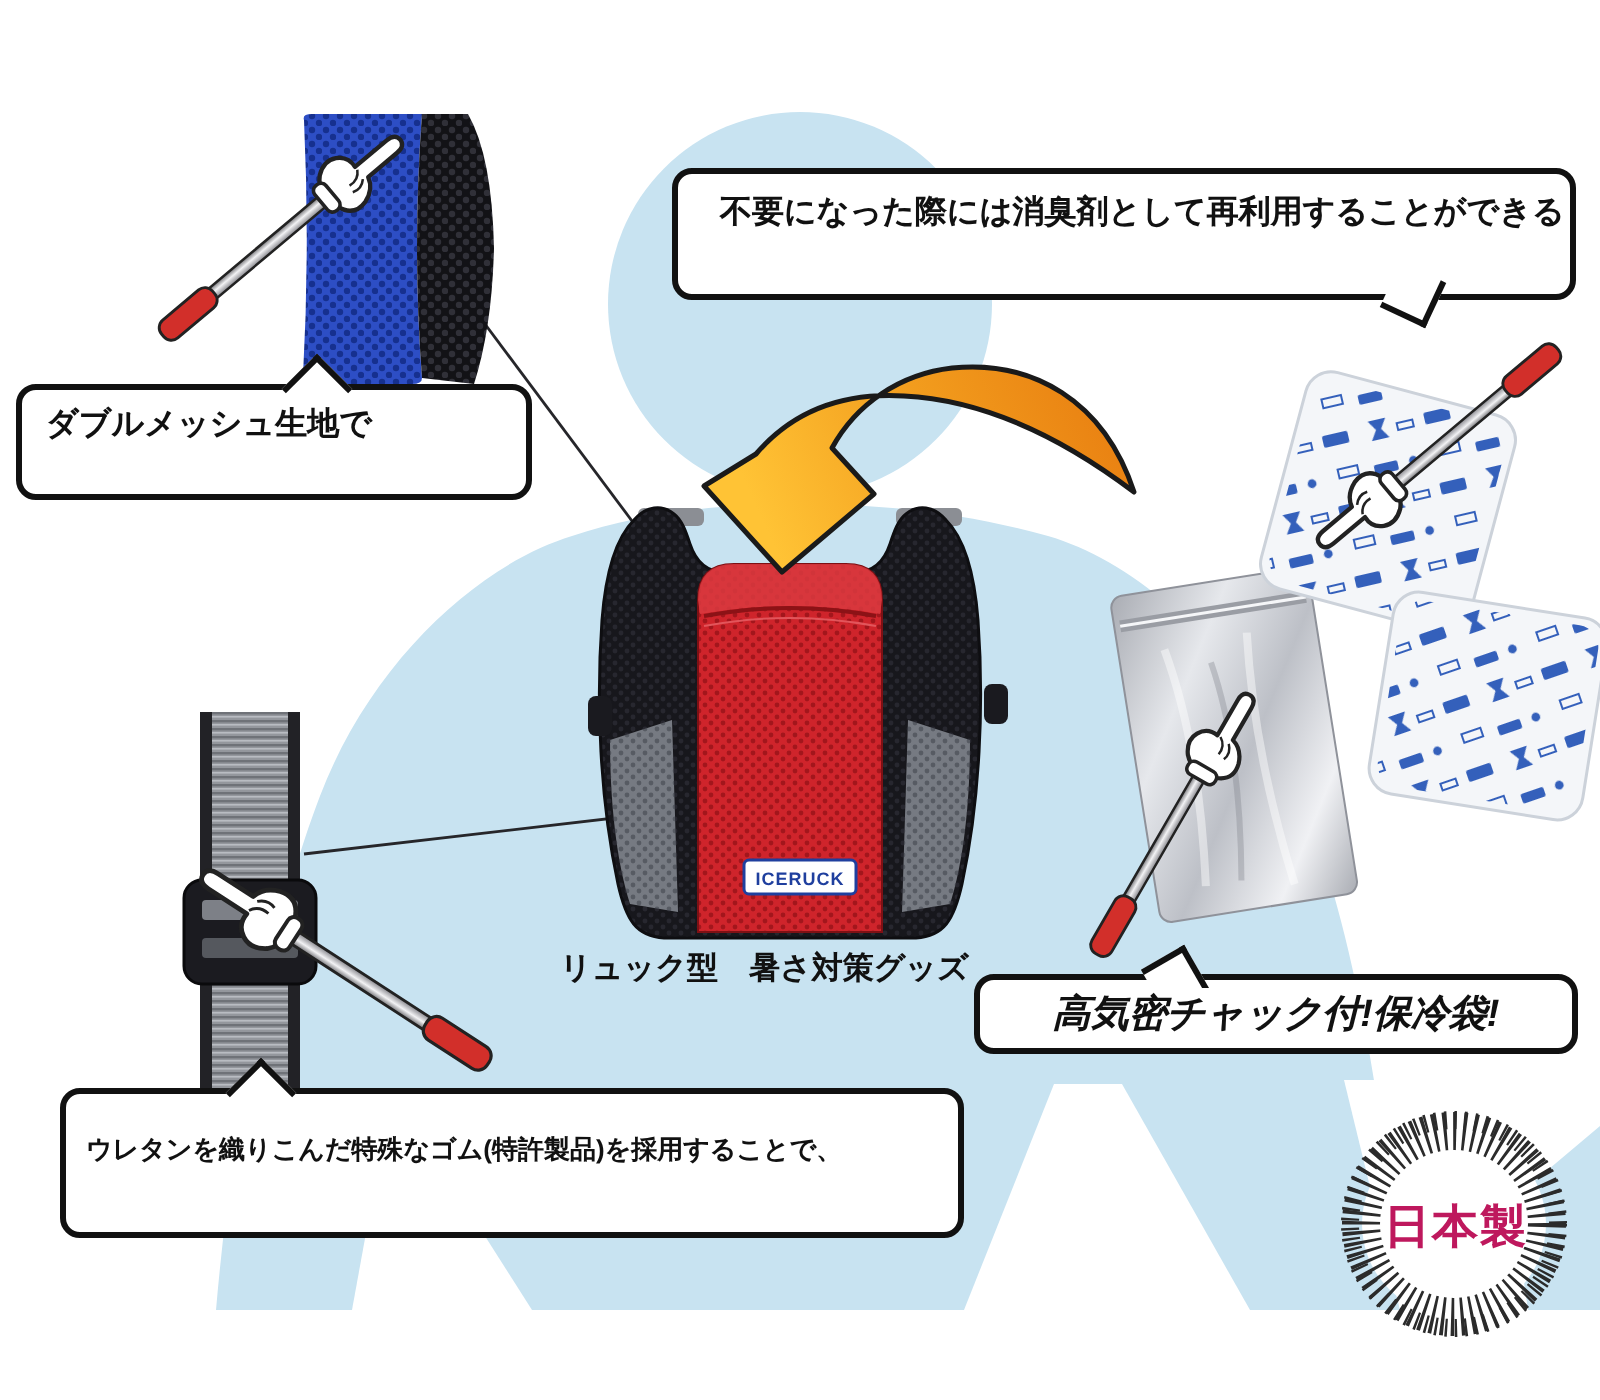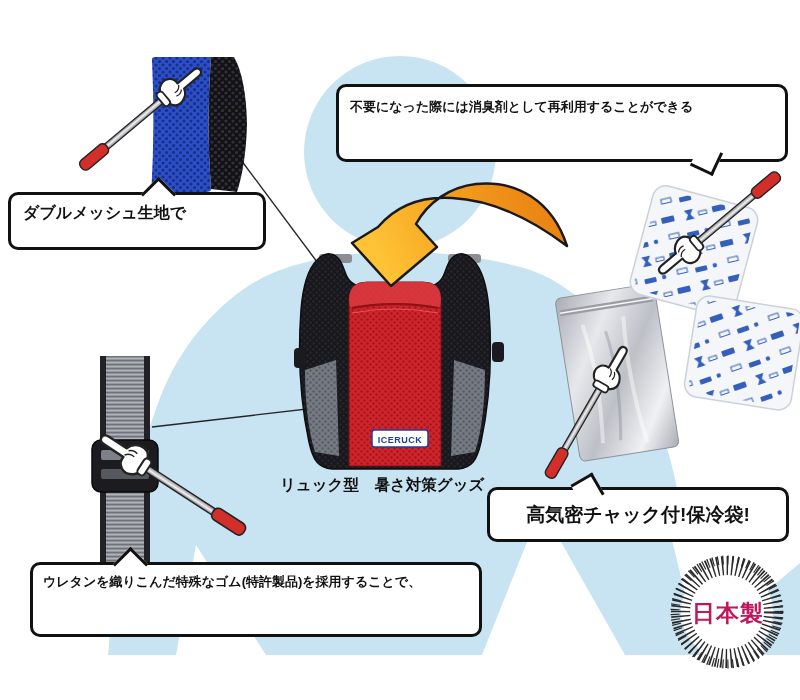--- a/index.html
+++ b/index.html
@@ -13,24 +13,24 @@
     border:3.5px solid #111;border-radius:10px;color:#111;font-weight:700;
   }
   .bubble .line{white-space:nowrap;}
   .tail{
     position:absolute;width:22px;height:22px;background:#fff;z-index:1;
   }
   .tail-up{border-left:3.5px solid #111;border-top:3.5px solid #111;top:-13px;transform:rotate(45deg);}
   .tail-up-lean{border-left:3.5px solid #111;border-top:3.5px solid #111;top:-13px;transform:rotate(60deg);}
   .tail-down{border-right:3.5px solid #111;border-bottom:3.5px solid #111;bottom:-13px;transform:rotate(25deg);}
   .bubble-inner{position:relative;z-index:2;background:#fff;}
-  #bubble-coolant{left:336px;top:84px;width:452px;height:78px;padding:7px 11px;font-size:13px;line-height:25px;}
+  #bubble-coolant{left:336px;top:84px;width:452px;height:66px;padding:7px 21px;font-size:16px;line-height:25px;}
   #bubble-mesh{left:8px;top:192px;width:258px;height:58px;padding:7px 12px;font-size:16px;line-height:21px;}
-  #bubble-bag{left:487px;top:487px;width:302px;height:55px;display:flex;align-items:center;justify-content:center;font-size:19px;}
-  #bubble-strap{left:30px;top:562px;width:452px;height:75px;padding:4px 10px;font-size:13px;line-height:26px;}
+  #bubble-bag{left:487px;top:487px;width:302px;height:40px;display:flex;align-items:center;justify-content:center;font-size:19px;font-style:italic;}
+  #bubble-strap{left:30px;top:544px;width:452px;height:75px;padding:15px 10px;font-size:13px;line-height:26px;}
   #product-caption{
     position:absolute;z-index:3;left:280px;top:472px;width:230px;text-align:left;
     color:#111;font-weight:700;font-size:15.5px;line-height:26px;
   }
   #made-in-label{
     position:absolute;z-index:3;left:689px;top:598px;width:78px;text-align:center;
     color:#be185d;font-weight:700;font-size:23px;letter-spacing:1px;
   }
 </style>
 </head>

